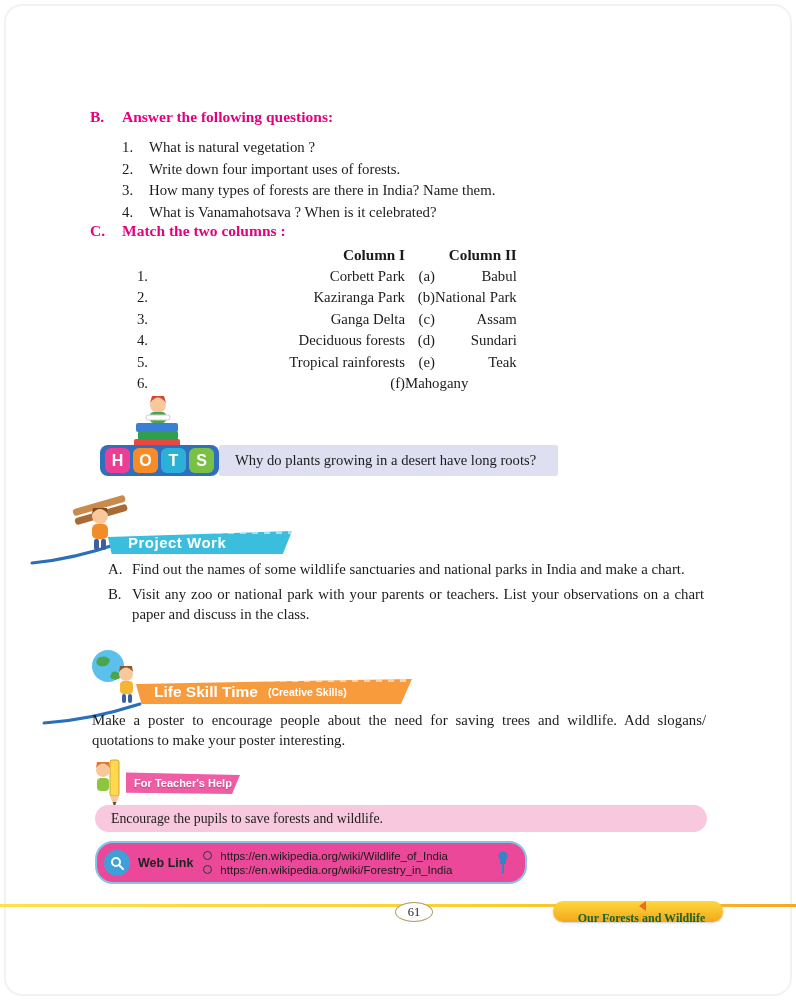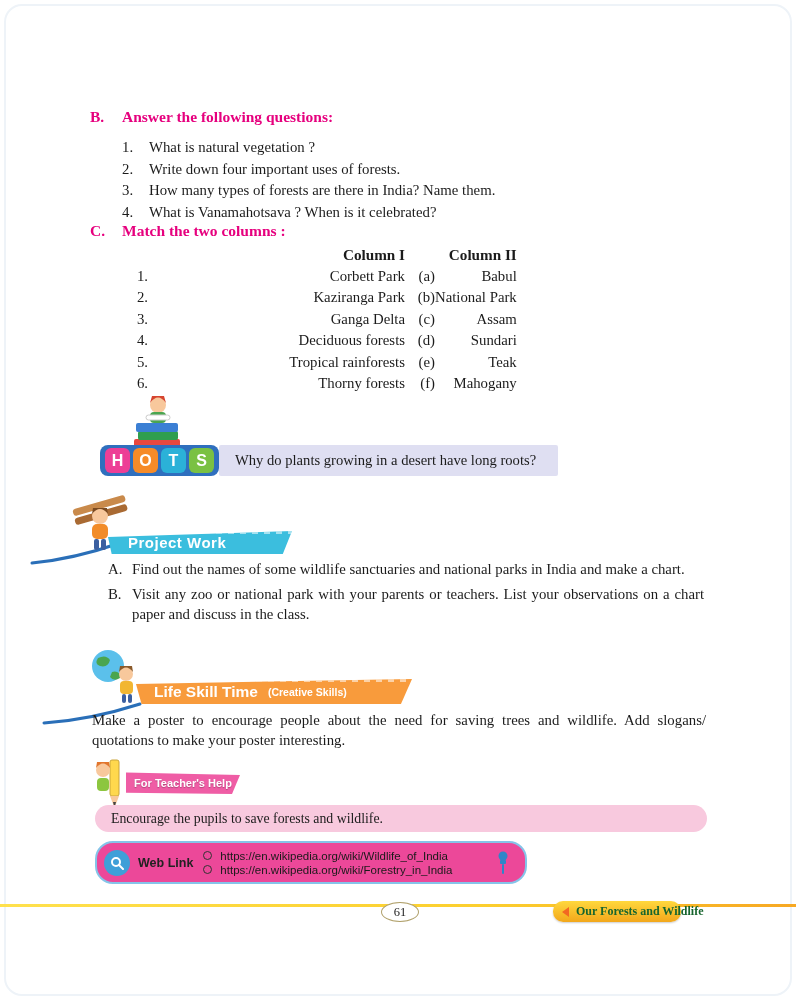--- a/index.html
+++ b/index.html
@@ -71,26 +71,26 @@
   .wl-label{font-family:"Liberation Sans",sans-serif;font-weight:bold;font-size:12.5px;color:#222;
             margin-left:8px;margin-right:10px;white-space:nowrap;}
   .wl-links{display:flex;flex-direction:column;justify-content:center;gap:2px;}
   .wl-row{display:flex;align-items:center;gap:8px;font-family:"Liberation Sans",sans-serif;font-size:11.5px;color:#1a1a1a;}
   .wl-bullet{width:7px;height:7px;border:1.5px solid #333;border-radius:50%;flex:0 0 7px;}
   .wl-pin{margin-left:auto;margin-right:16px;}
 
   
   .foot-line{position:absolute;top:904px;left:0;right:0;height:3px;
              background:linear-gradient(to right,#ffe14d,#fccf2e 60%,#f7a823);}
-  .page-num{position:absolute;top:902px;left:381px;width:36px;height:18px;background:#fff;
+  .page-num{position:absolute;top:902px;left:395px;width:36px;height:18px;background:#fff;
             border:1px solid #b0a06a;border-radius:50%;display:flex;align-items:center;justify-content:center;
             font-size:12.5px;}
-  .chapter-badge{position:absolute;top:901px;left:553px;width:128px;height:21px;border-radius:10px;
+  .chapter-badge{position:absolute;top:901px;left:553px;width:170px;height:21px;border-radius:10px;
                  background:linear-gradient(#ffd83d,#f2a71b);display:flex;align-items:center;
-                 box-shadow:0 1px 2px rgba(0,0,0,.2);}
+                 box-shadow:0 1px 2px rgba(0,0,0,.2);flex-direction:column;}
   .badge-chevron{width:0;height:0;border-top:5px solid transparent;border-bottom:5px solid transparent;
                  border-right:7px solid #f26822;margin-left:9px;}
   .badge-text{color:#17652e;font-weight:bold;font-size:12px;margin-left:7px;white-space:nowrap;}
 </style>
 </head>
 <body>
 
 <div class="page">
   <div class="frame"></div>
 
@@ -145,21 +145,20 @@
     <span>Deciduous forests</span>
     <span>(d)</span>
     <span>Sundari</span>
 
     <span>5.</span>
     <span>Tropical rainforests</span>
     <span>(e)</span>
     <span>Teak</span>
 
     <span>6.</span>
-    <span>Thorny forests</span>
     <span>(f)</span>
     <span>Mahogany</span>
   </div>
 
   <div class="hots">
     <svg class="hots-kid" width="58" height="58" viewBox="0 0 58 58">
       <rect x="6" y="46" width="46" height="9" rx="2" fill="#e8483f"></rect>
       <rect x="10" y="38" width="40" height="9" rx="2" fill="#2f9e4f"></rect>
       <rect x="8" y="30" width="42" height="9" rx="2" fill="#3b7fd4"></rect>
       <circle cx="30" cy="12" r="8" fill="#f8c89c"></circle>

